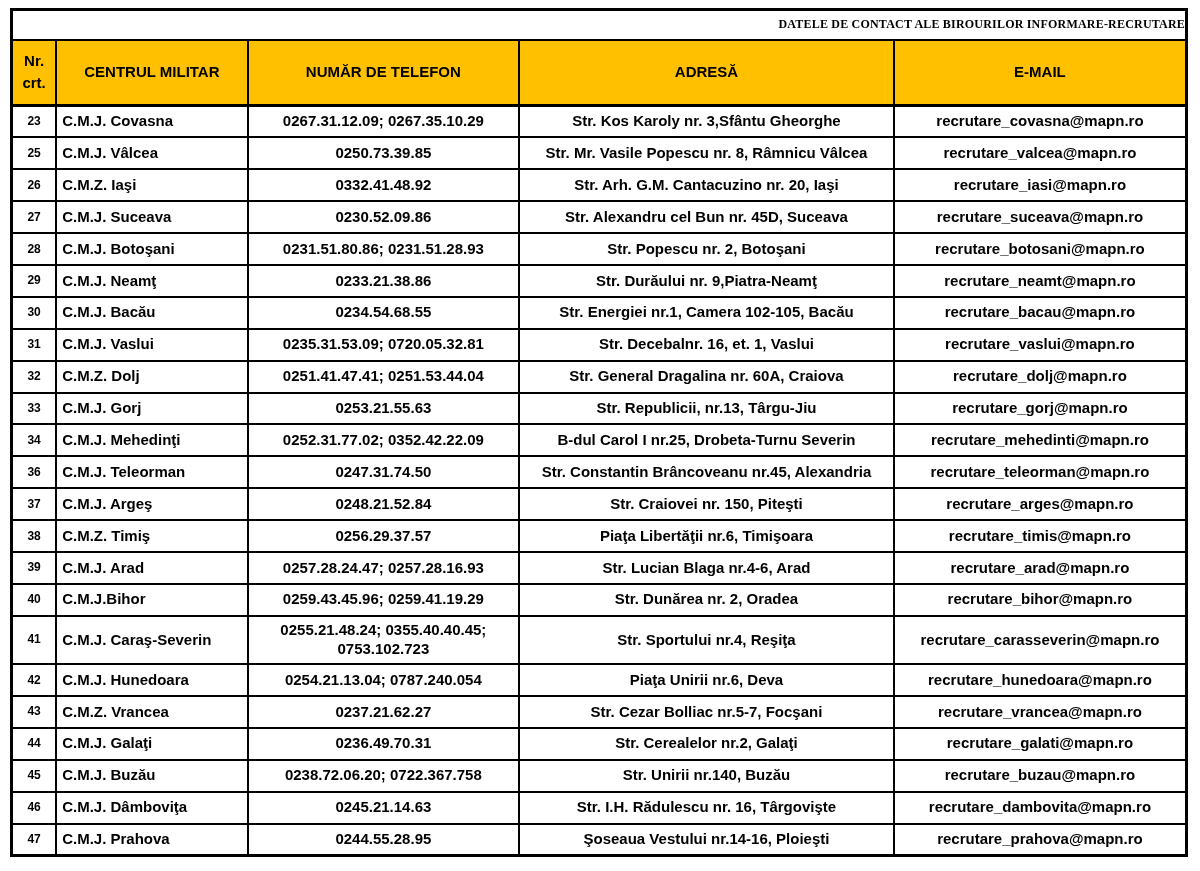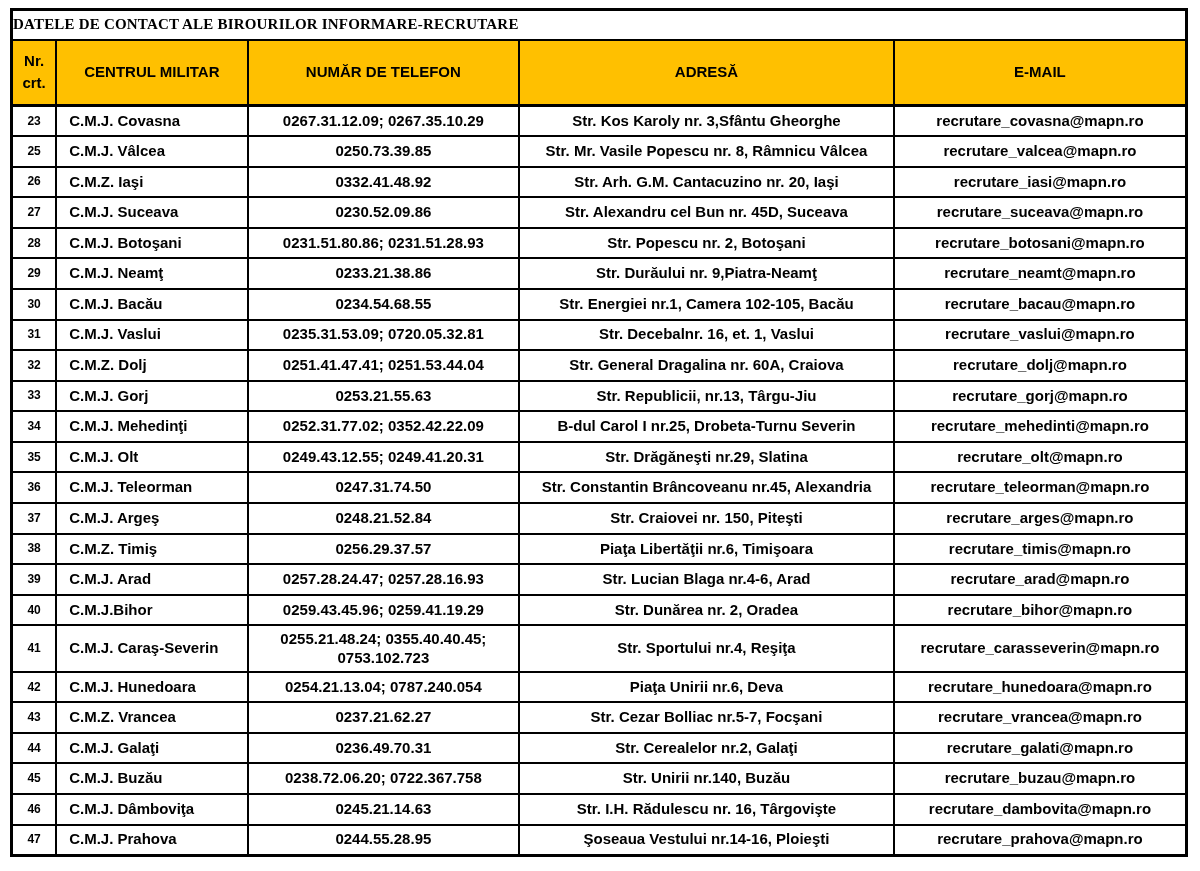--- a/index.html
+++ b/index.html
@@ -24,22 +24,22 @@
   col.c-adresa  { width: 31.9%; }
   col.c-email   { width: 24.9%; }
 
   td, th { border: 2px solid #000; overflow: hidden; }
 
   tr.title-row { height: 30px; }
   .title-cell {
     background: #ffffff;
     font-family: "Liberation Serif", serif;
     font-weight: bold;
-    font-size: 15px;
-    text-align: left;
+    font-size: 12px;
+    text-align: right;
     vertical-align: middle;
     letter-spacing: 0.2px;
   }
   tr.header-row { height: 66px; }
   th.colhead {
     background: #FFC000;
     font-weight: bold;
     font-size: 15px;
     text-align: center;
     vertical-align: middle;
@@ -52,21 +52,21 @@
   tbody tr.tall { height: 44px; }
   tbody td {
     font-weight: bold;
     font-size: 15px;
     text-align: center;
     vertical-align: middle;
     padding: 1px 2px;
     line-height: 1.25;
   }
   tbody td.col-nr { font-size: 12px; }
-  tbody td.col-centru { text-align: left; padding-left: 12px; }
+  tbody td.col-centru { text-align: left; padding-left: 5px; }
   tbody td.col-telefon { white-space: pre-line; }
 </style>
 </head>
 <body>
 
 <div class="sheet">
   <table class="contact-table">
     <colgroup>
       <col class="c-nr">
         <col class="c-centru">
@@ -159,27 +159,20 @@
           <td class="col-email">recrutare_gorj@mapn.ro</td>
         </tr>
         <tr>
           <td class="col-nr">34</td>
           <td class="col-centru">C.M.J. Mehedinţi</td>
           <td class="col-telefon">0252.31.77.02; 0352.42.22.09</td>
           <td class="col-adresa">B-dul Carol I nr.25, Drobeta-Turnu Severin</td>
           <td class="col-email">recrutare_mehedinti@mapn.ro</td>
         </tr>
         <tr>
-          <td class="col-nr">35</td>
-          <td class="col-centru">C.M.J. Olt</td>
-          <td class="col-telefon">0249.43.12.55; 0249.41.20.31</td>
-          <td class="col-adresa">Str. Drăgăneşti nr.29, Slatina</td>
-          <td class="col-email">recrutare_olt@mapn.ro</td>
-        </tr>
-        <tr>
           <td class="col-nr">36</td>
           <td class="col-centru">C.M.J. Teleorman</td>
           <td class="col-telefon">0247.31.74.50</td>
           <td class="col-adresa">Str. Constantin Brâncoveanu nr.45, Alexandria</td>
           <td class="col-email">recrutare_teleorman@mapn.ro</td>
         </tr>
         <tr>
           <td class="col-nr">37</td>
           <td class="col-centru">C.M.J. Argeş</td>
           <td class="col-telefon">0248.21.52.84</td>

